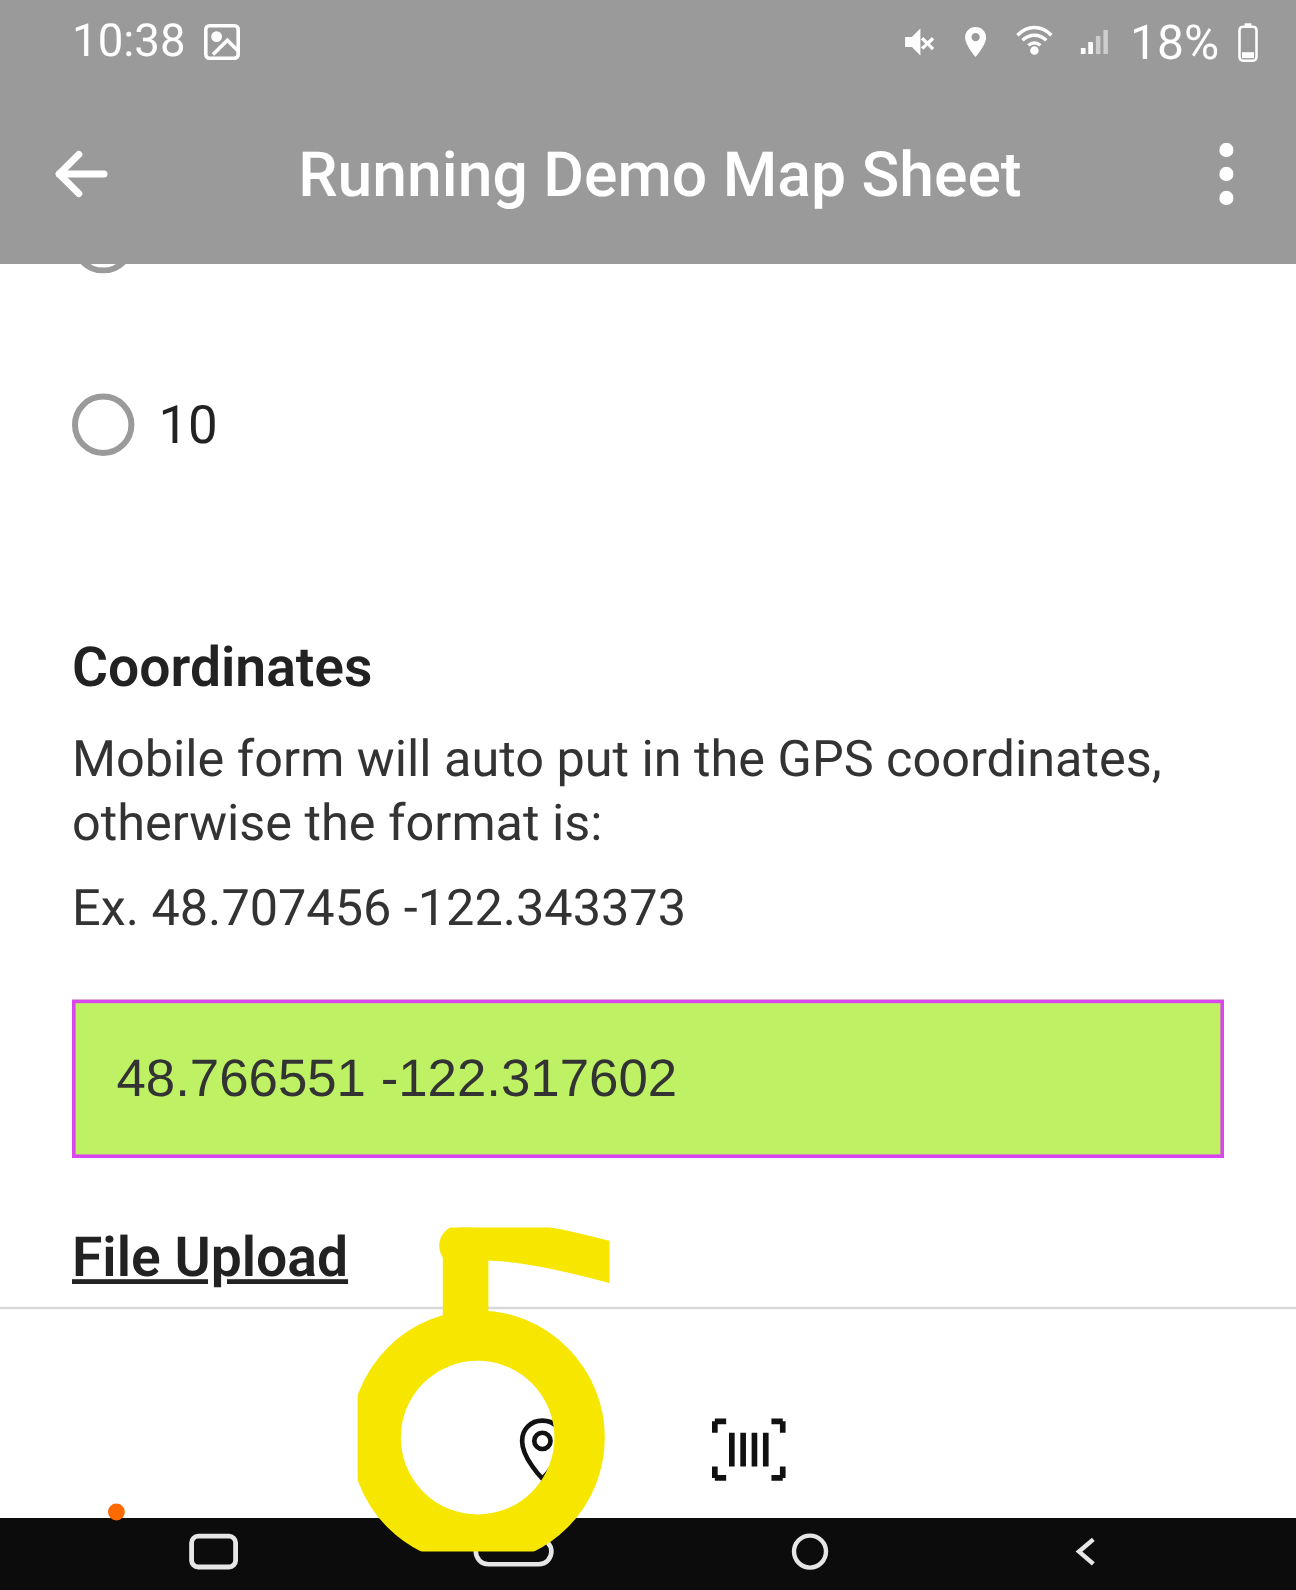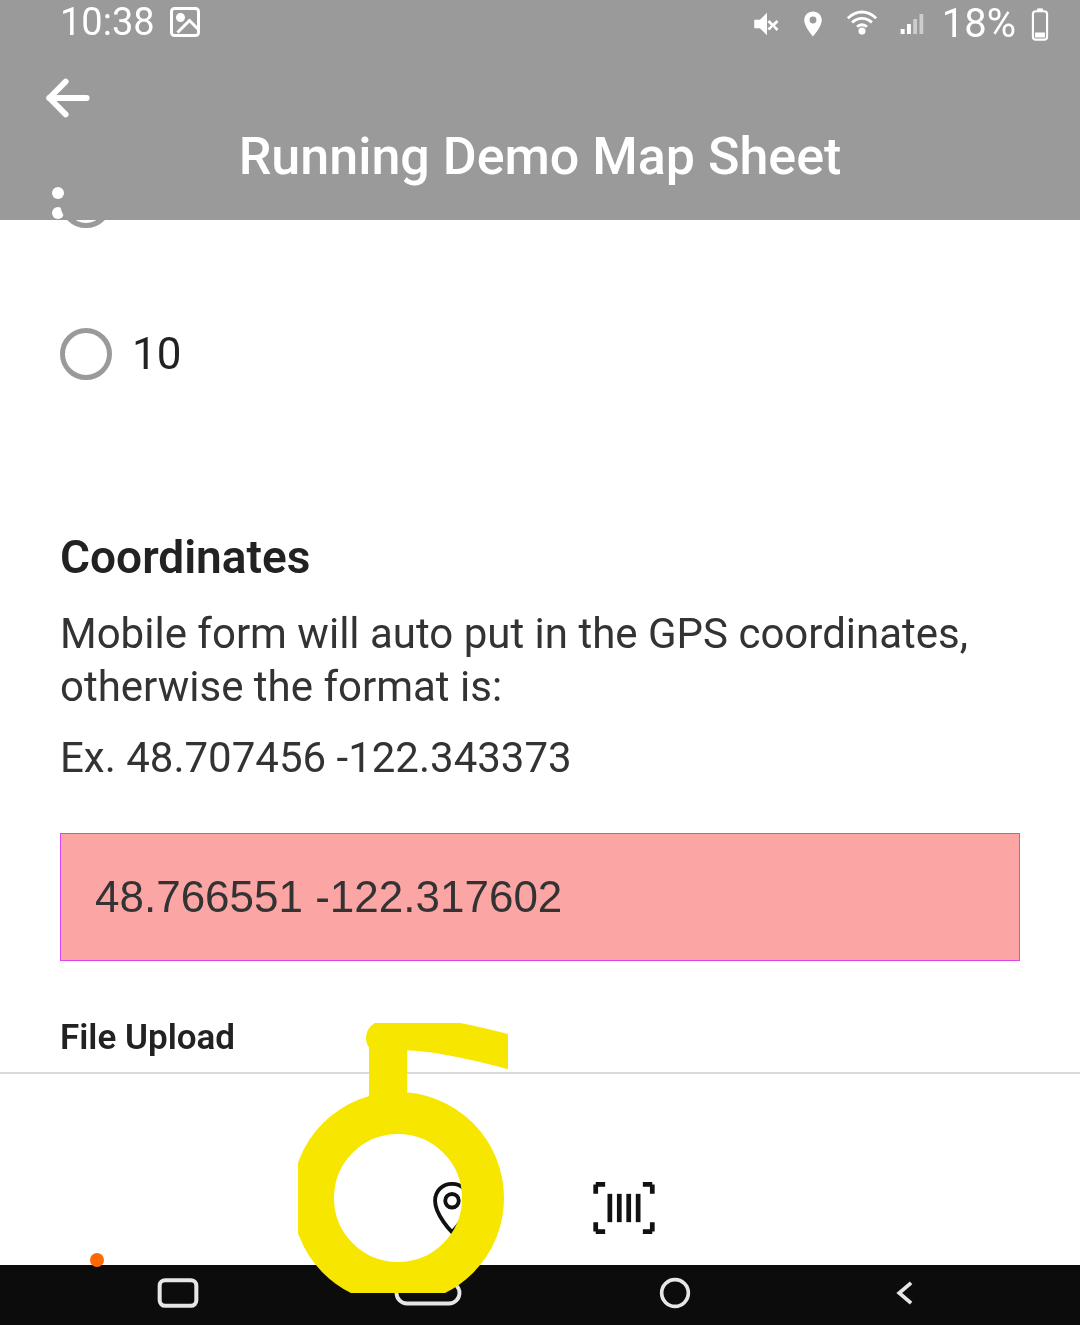--- a/index.html
+++ b/index.html
@@ -3,66 +3,66 @@
 <meta charset="utf-8">
 <style>
   * { box-sizing: border-box; margin: 0; padding: 0; }
   html, body { width: 1080px; height: 1325px; font-family: Roboto, Arial, sans-serif; background: #fff; overflow: hidden; }
 
   .status-bar {
     height: 70px;
     background: #9a9a9a;
     color: #fff;
     display: flex;
-    align-items: flex-start;
+    align-items: center;
     justify-content: space-between;
     padding: 0 30px 0 60px;
     font-size: 38px;
   }
   .status-left { display: flex; align-items: center; gap: 12px; }
   .status-right { display: flex; align-items: center; gap: 14px; font-size: 40px; }
   .status-icon svg { display: block; }
 
   .app-bar {
     height: 150px;
     background: #9a9a9a;
     color: #fff;
     display: flex;
+    align-items: center;
     padding: 0 28px;
-    flex-direction: column;
   }
   .back-btn { width: 80px; display:flex; align-items:center; justify-content:center; }
   .title { flex: 1; text-align: center; font-size: 52px; font-weight: 500; }
   .more-btn { width: 60px; display:flex; align-items:center; justify-content:center; }
 
   .content { padding: 0 60px; }
 
   .radio-row { display: flex; align-items: center; gap: 20px; margin-top: 0; }
   .radio-row.first { margin-top: -14px; }
   .radio-row.second { margin-top: 100px; }
   .radio-circle {
     width: 52px; height: 52px; border: 5px solid #9a9a9a; border-radius: 50%; flex: 0 0 auto;
   }
   .radio-label { font-size: 44px; color: #222; }
 
   .section-title { font-size: 46px; font-weight: 600; color: #222; margin-top: 150px; }
   .help-text { font-size: 42px; color: #333; margin-top: 24px; line-height: 1.25; }
 
   .coord-input {
     width: 100%;
-    border: 1px solid #d946ef;
+    border: 3px solid #d946ef;
     padding: 38px 34px;
     font-size: 44px;
     color: #333;
     margin-top: 48px;
-    background: #fca5a5;
+    background: #bef264;
     outline: none;
   }
 
-  .file-title { font-size: 35px; font-weight: 600; color: #222; margin-top: 56px; }
+  .file-title { font-size: 46px; font-weight: 600; color: #222; margin-top: 56px; text-decoration: underline; }
 
   .divider { border-top: 2px solid #d9d9d9; margin-top: 14px; }
 
   .bottom-bar {
     position: absolute;
     left: 0; right: 0; bottom: 0;
     display: flex;
     flex-direction: column;
   }
   .action-row {

